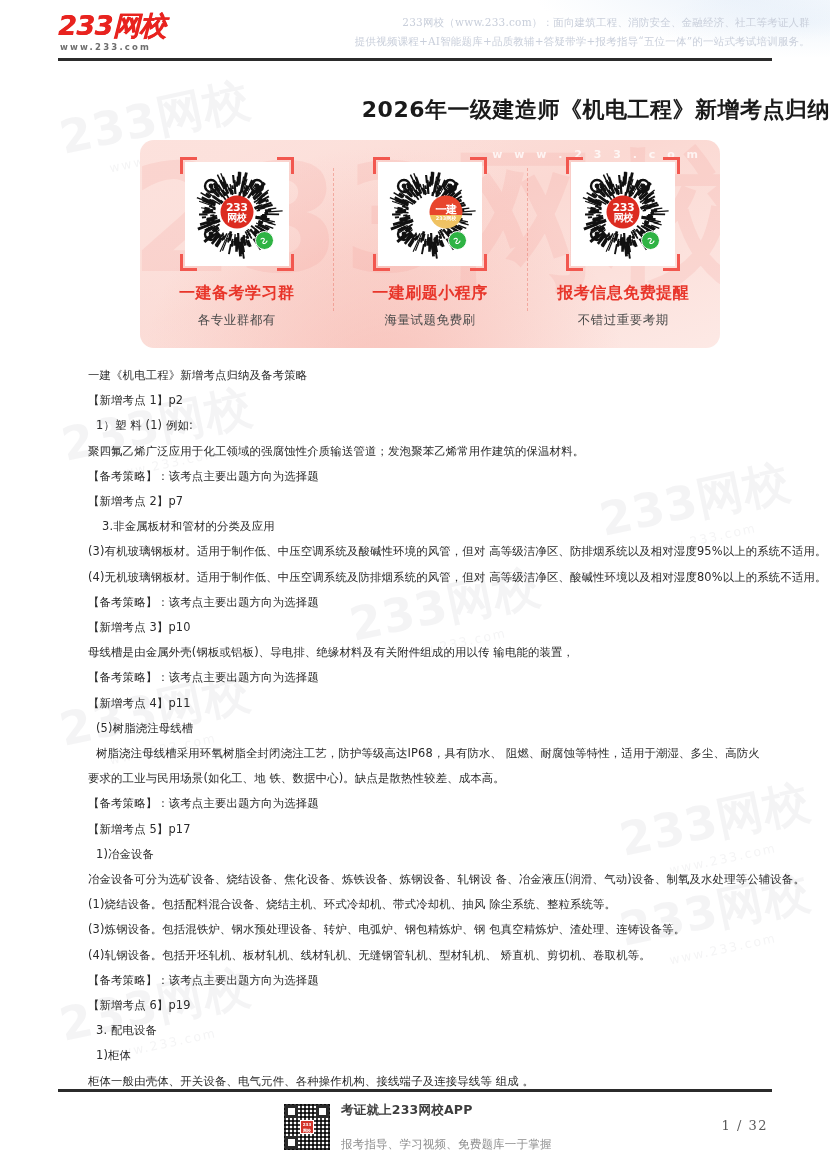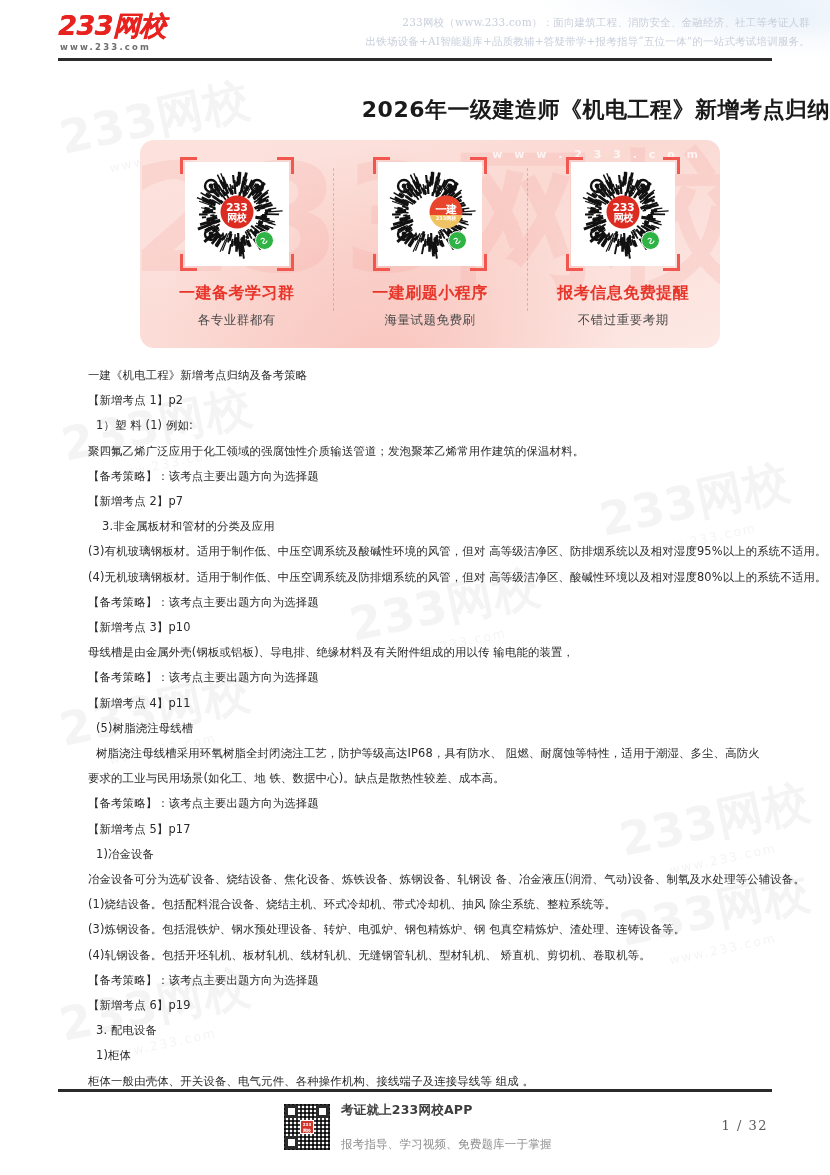--- a/index.html
+++ b/index.html
@@ -361,21 +361,21 @@
   <div class="header">
     <div class="header-swoosh"></div>
 
     <div class="logo">
       <div class="logo-main">233网校</div>
       <div class="logo-sub">www.233.com</div>
     </div>
 
     <div class="header-tagline">
       <div>233网校（www.233.com）：面向建筑工程、消防安全、金融经济、社工等考证人群</div>
-      <div>出铁场设备+AI智能题库+品质教辅+答疑带学+报考指导“五位一体”的一站式考试培训服务。</div>
+      <div>提供视频课程+AI智能题库+品质教辅+答疑带学+报考指导“五位一体”的一站式考试培训服务。</div>
     </div>
 
     <div class="header-rule"></div>
   </div>
 
   <div class="doc-title">2026年一级建造师《机电工程》新增考点归纳</div>
 
   <div class="promo">
     <div class="promo-ghost">233网校</div>
     <div class="promo-wm">w w w . 2 3 3 . c o m</div>

